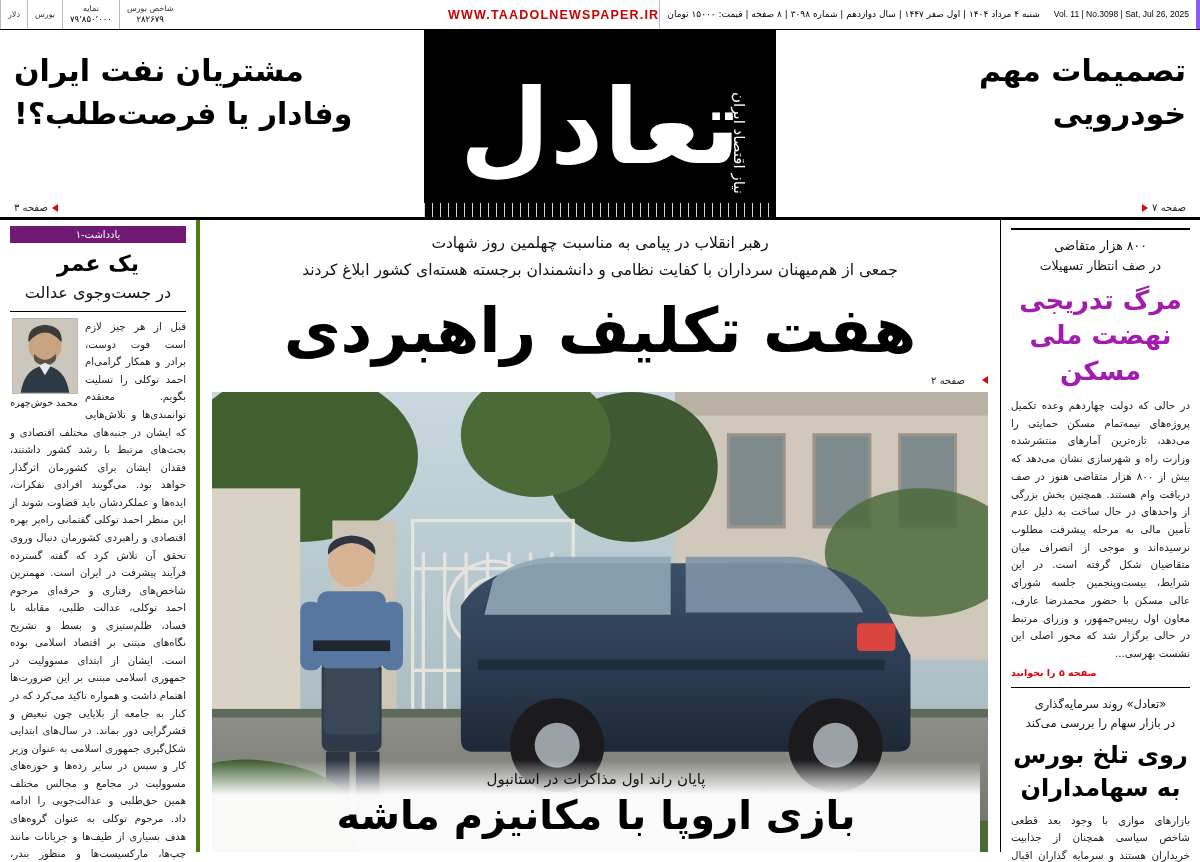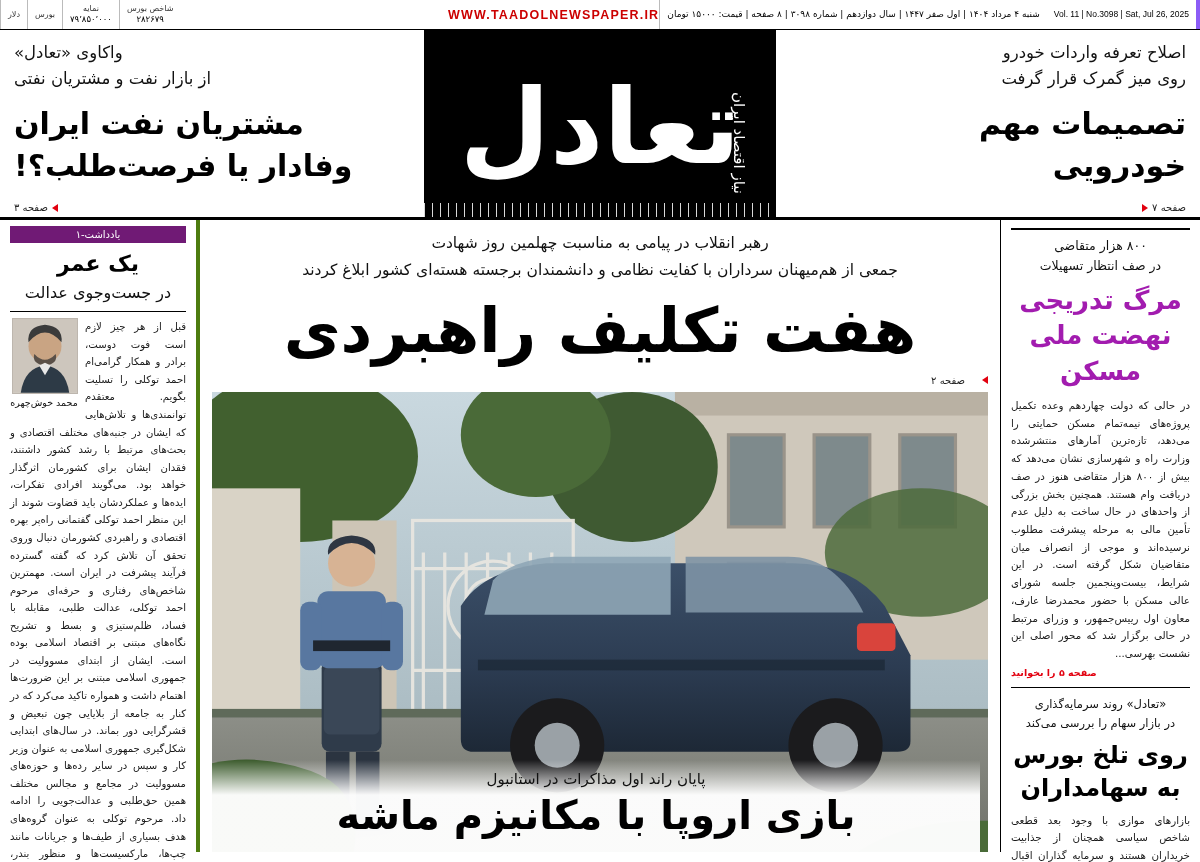--- a/index.html
+++ b/index.html
@@ -303,41 +303,37 @@
       <span class="lbl">بورس</span>
     </div>
     <div class="cell">
       <span class="lbl">دلار</span>
     </div>
   </div>
 
   <div class="masthead">
 
     <div class="mh-side mh-right">
-      <div class="kicker" style="white-space:pre-line">اصلاح تعرفه واردات خودرو
-روی میز گمرک قرار گرفت</div>
       <div class="mh-headline" style="white-space:pre-line">تصمیمات مهم
 خودرویی</div>
       <div class="page-flag right">
         <span>صفحه ۷</span>
         <span class="tri r"></span>
       </div>
     </div>
 
     <div class="mh-center">
       <div class="logo-wrap">
         <div class="logo-main">تعادل</div>
         <div class="logo-sub">نیاز اقتصاد ایران</div>
         <div class="logo-ruler"></div>
       </div>
     </div>
 
     <div class="mh-side mh-left">
-      <div class="kicker" style="white-space:pre-line">واکاوی «تعادل»
-از بازار نفت و مشتریان نفتی</div>
       <div class="mh-headline" style="white-space:pre-line">مشتریان نفت ایران
 وفادار یا فرصت‌طلب؟!</div>
       <div class="page-flag left">
         <span class="tri l"></span>
         <span>صفحه ۳</span>
       </div>
     </div>
   </div>
 
   <div class="content">

